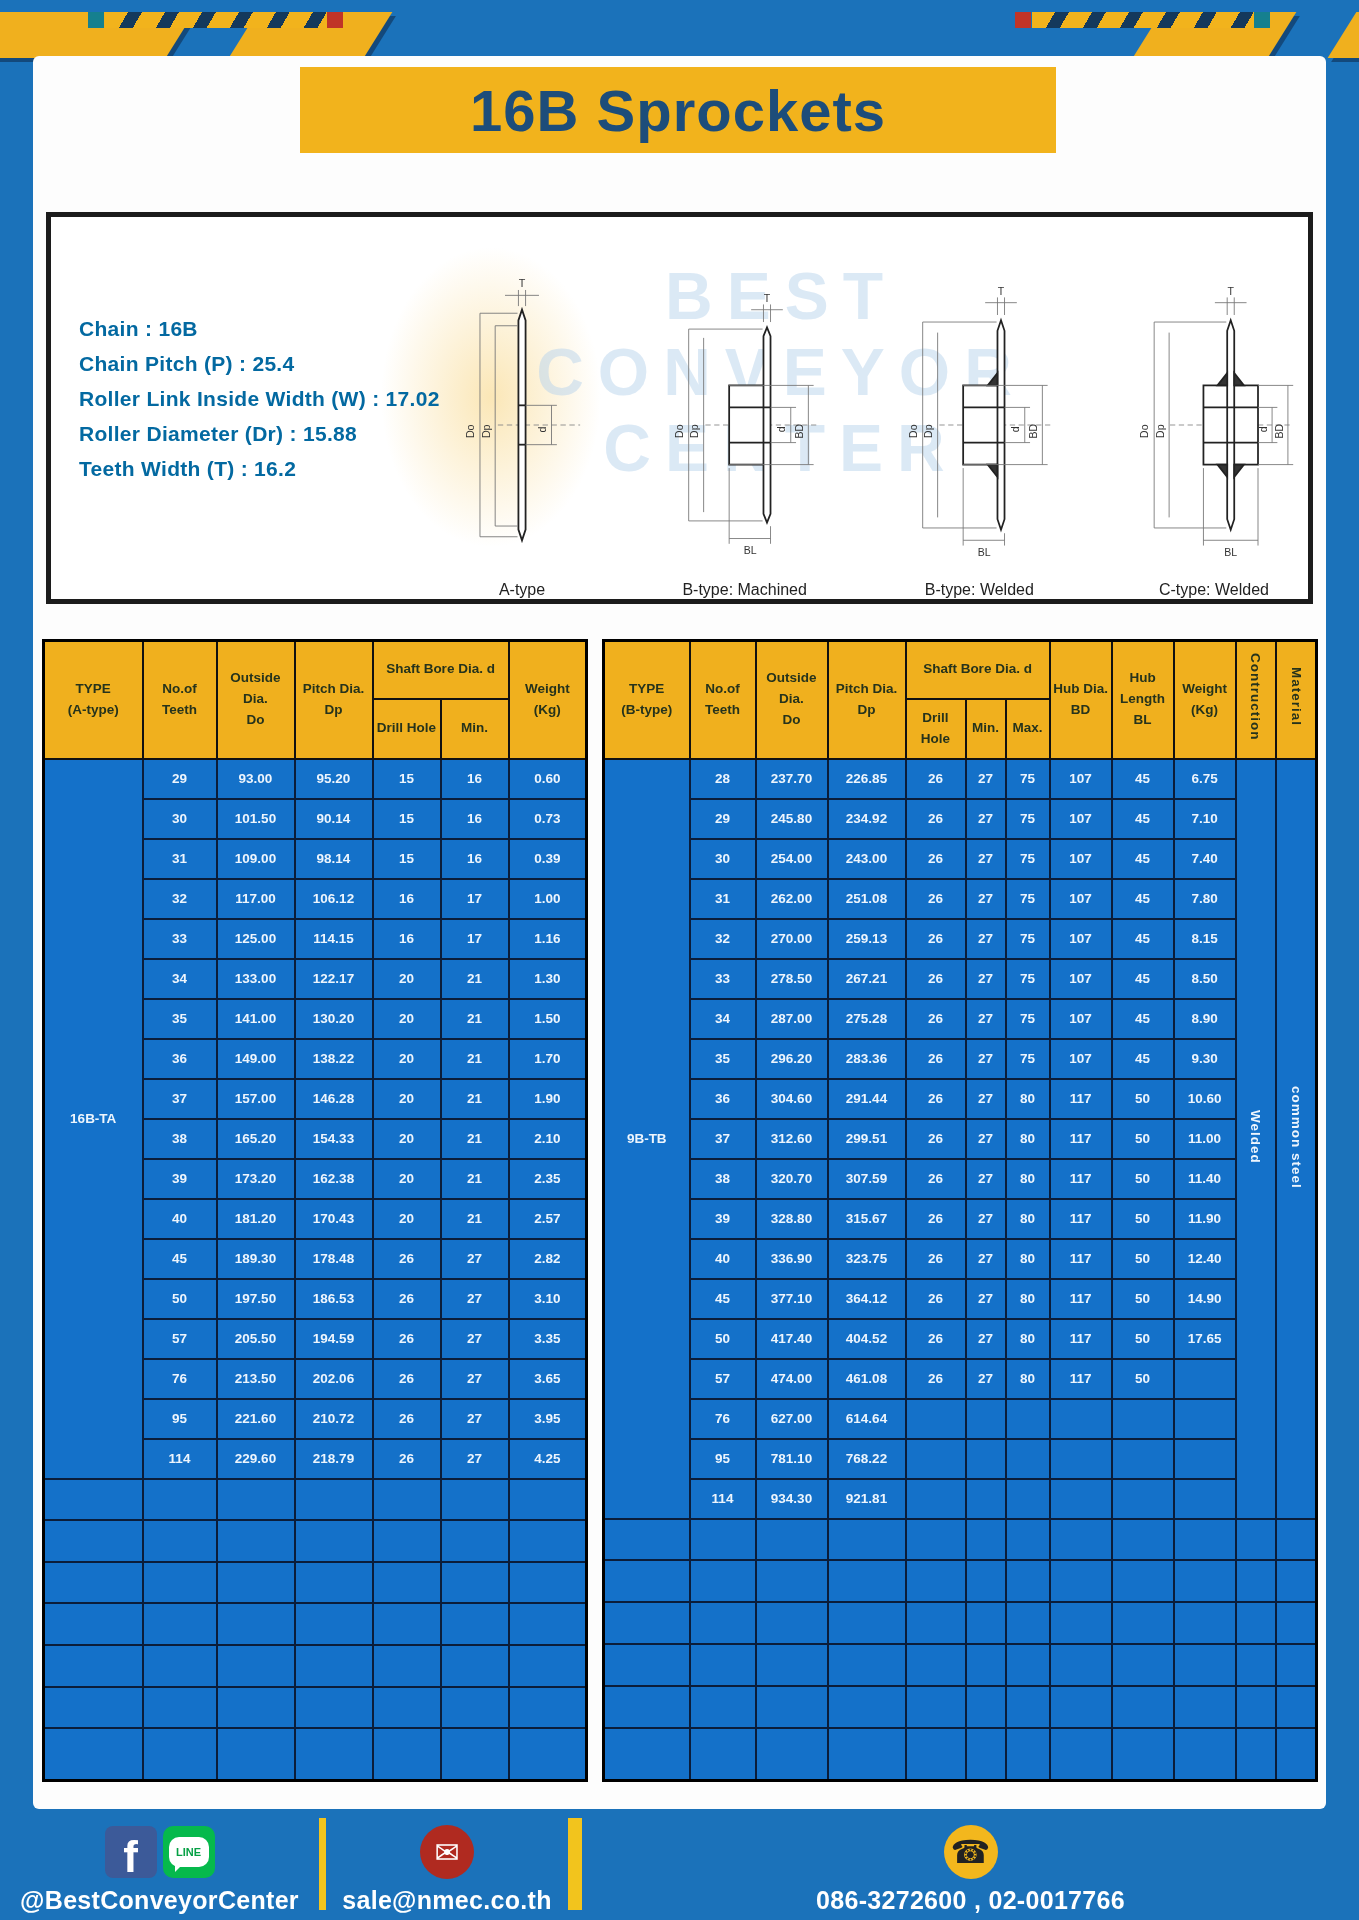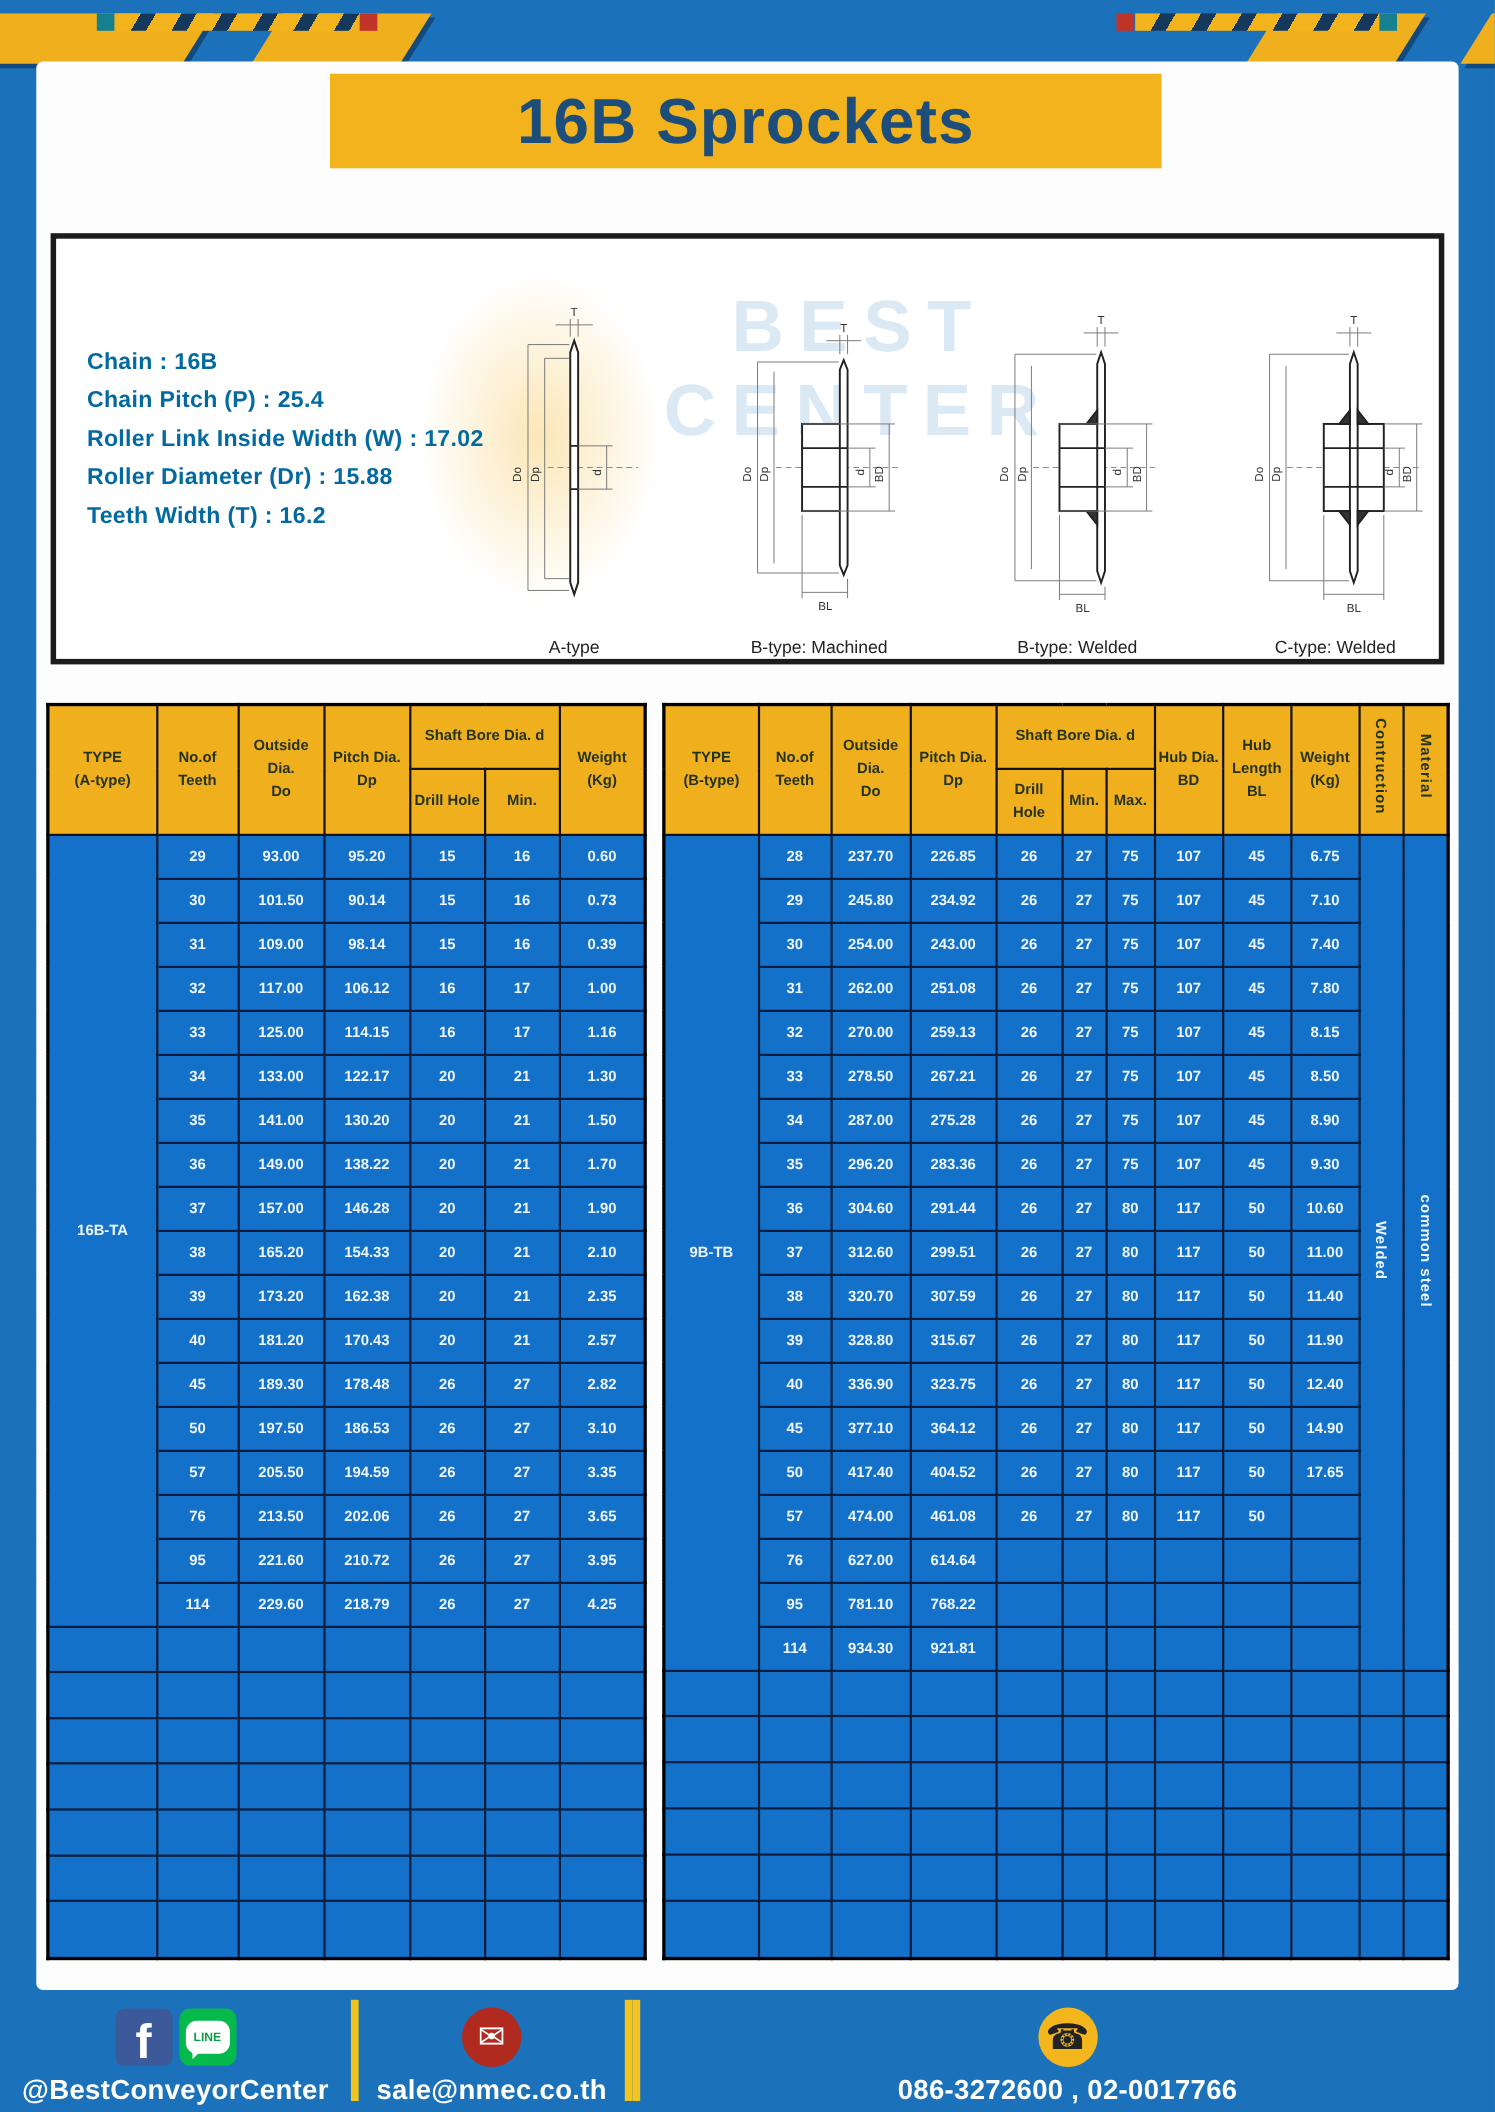--- a/index.html
+++ b/index.html
@@ -81,20 +81,21 @@
   <div class="card">
 
     <div class="title-band">
       <h1>16B Sprockets</h1>
     </div>
 
     <div class="diagram-panel">
       <div class="wm-blob"></div>
       <div class="watermark">
         <div>BEST</div>
+        <div>CONVEYOR</div>
         <div>CENTER</div>
       </div>
 
       <div class="specs">
           <div class="spec-line">Chain  :  16B</div>
           <div class="spec-line">Chain Pitch (P)  :  25.4</div>
           <div class="spec-line">Roller Link Inside Width (W)  :  17.02</div>
           <div class="spec-line">Roller Diameter (Dr)  :  15.88</div>
           <div class="spec-line">Teeth Width (T)  :  16.2</div>
         </div>

